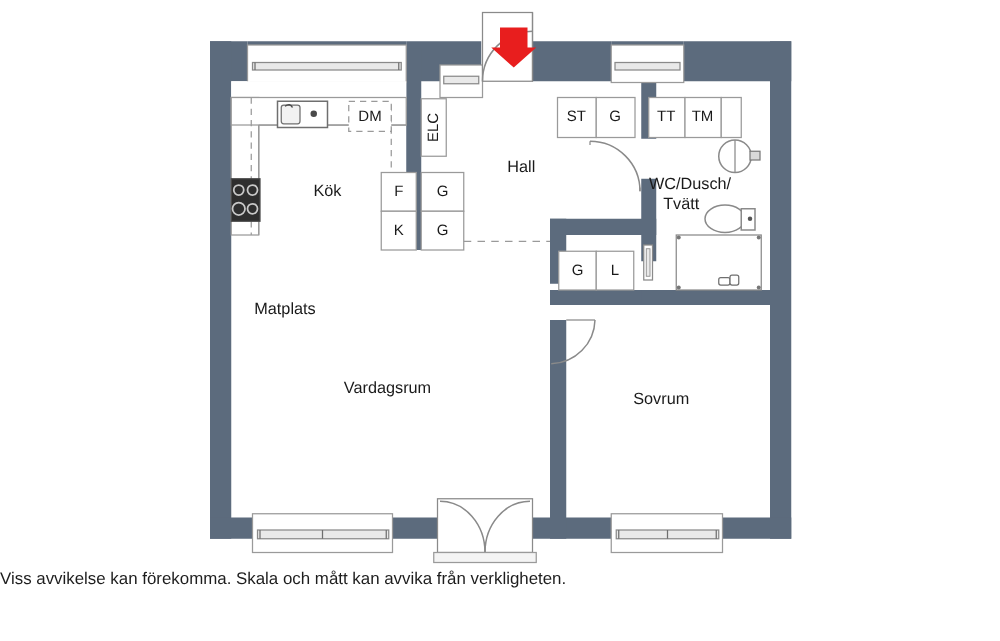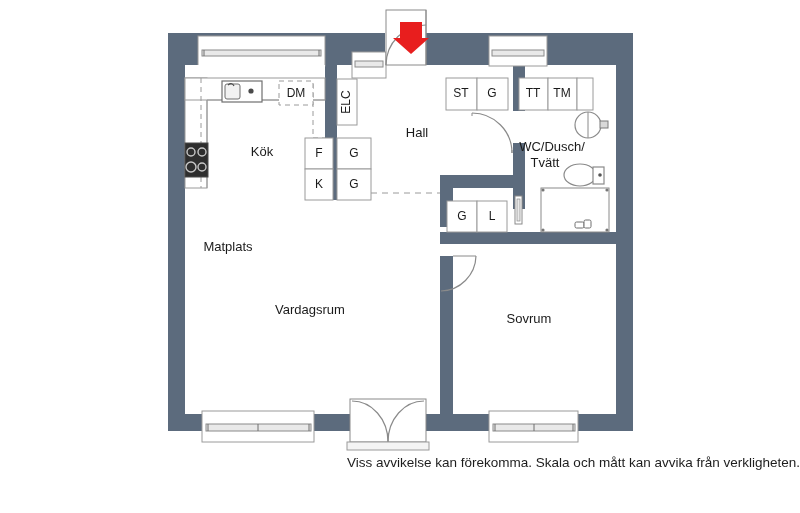--- a/index.html
+++ b/index.html
@@ -37,21 +37,21 @@
     font-size: 12px;
     fill: #1a1a1a;
     text-anchor: middle;
     dominant-baseline: middle;
   }
   .caption {
     position: absolute;
     left: 0;
     top: 455px;
     width: 800px;
-    text-align: right;
+    text-align: left;
     font-family: "Liberation Sans", sans-serif;
     font-size: 13.5px;
     color: #1d1d1d;
   }
 </style>
 </head>
 <body>
 
 <div id="plan-root">
 

